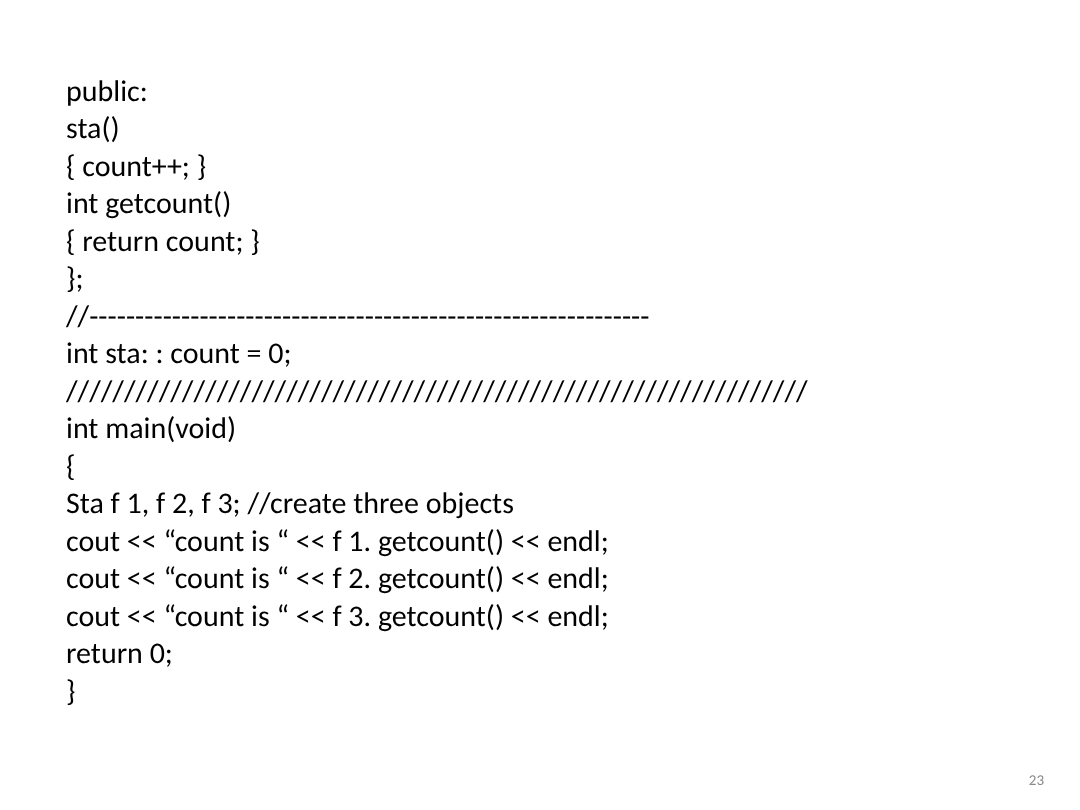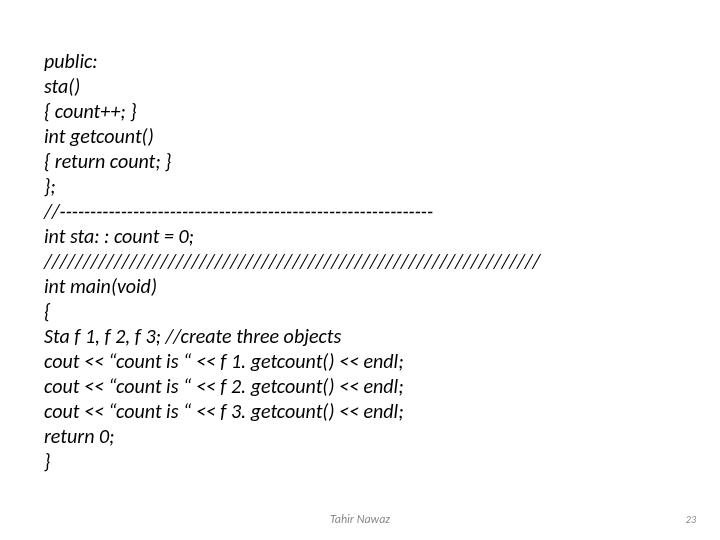--- a/index.html
+++ b/index.html
@@ -10,21 +10,20 @@
     background: #ffffff;
     font-family: Calibri, Arial, sans-serif;
     position: relative;
     overflow: hidden;
   }
   .slide {
     position: relative;
     width: 720px;
     height: 540px;
     box-sizing: border-box;
-    font-style: italic;
   }
   .code-block {
     position: absolute;
     top: 24px;
     left: 44px;
     right: 44px;
     font-size: 20px;
     line-height: 1.25;
     color: #000000;
     white-space: pre;
@@ -64,15 +63,14 @@
 <span>int main(void)</span>
 <span>{</span>
 <span>Sta f 1, f 2, f 3; //create three objects</span>
 <span>cout &lt;&lt; “count is “ &lt;&lt; f 1. getcount() &lt;&lt; endl;</span>
 <span>cout &lt;&lt; “count is “ &lt;&lt; f 2. getcount() &lt;&lt; endl;</span>
 <span>cout &lt;&lt; “count is “ &lt;&lt; f 3. getcount() &lt;&lt; endl;</span>
 <span>return 0;</span>
 <span>}</span>
   </div>
 
-  <div class="footer-author">Tahir Nawaz</div>
   <div class="footer-page">23</div>
 </div>
 
 </body></html>

